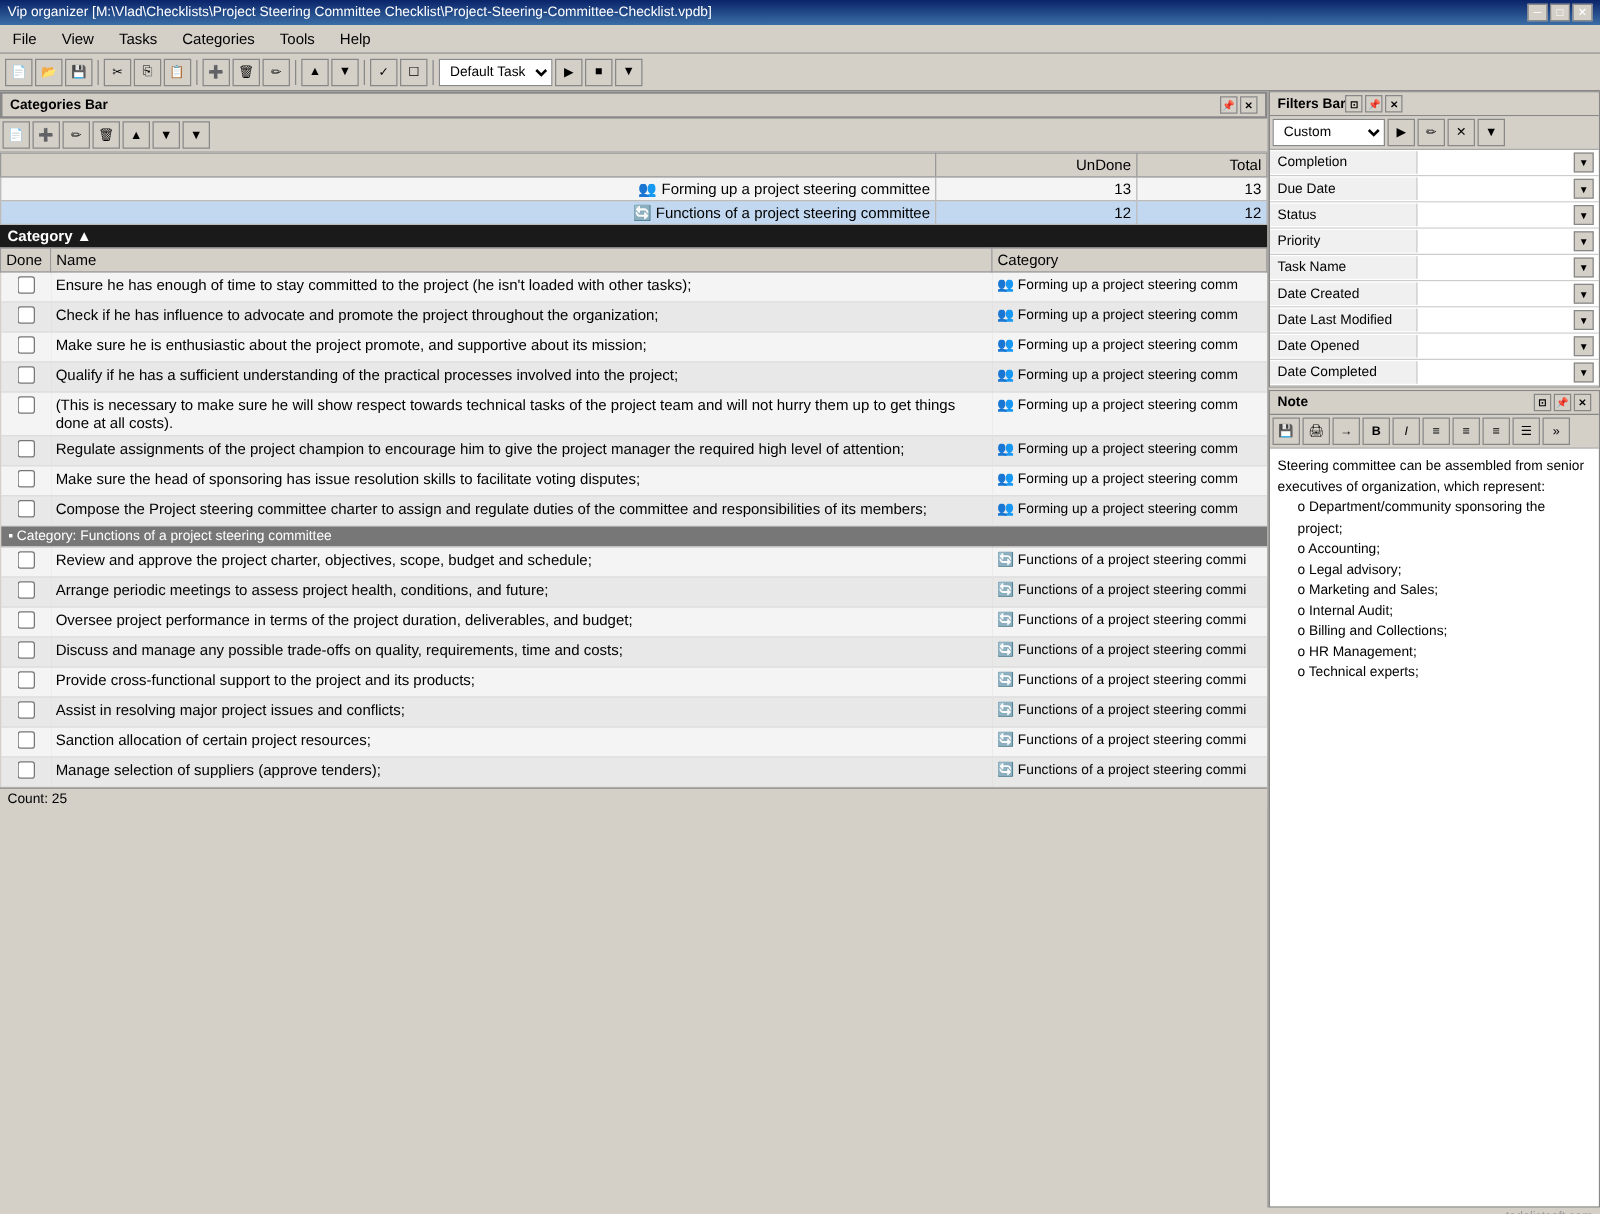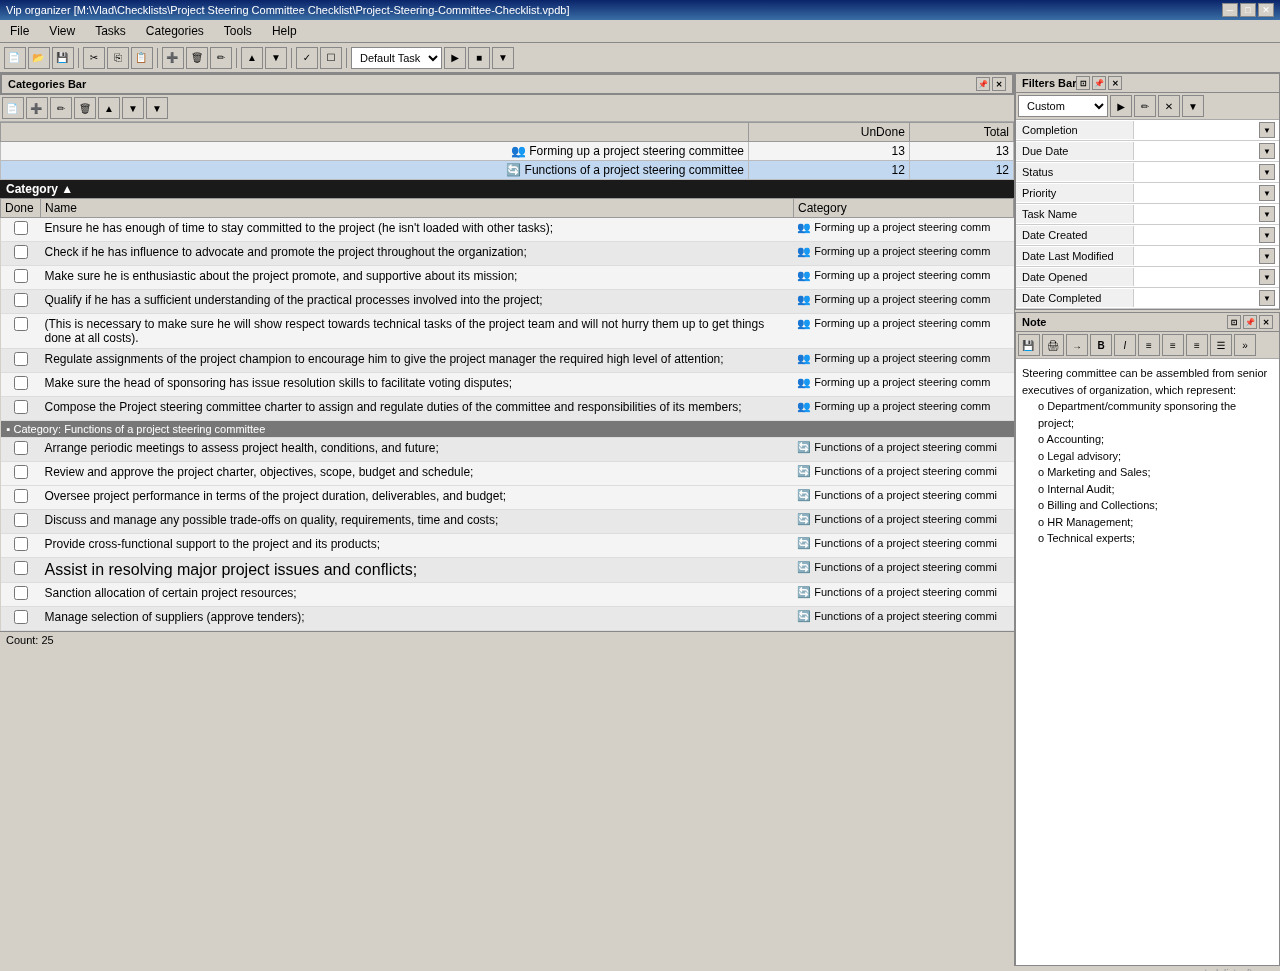--- a/index.html
+++ b/index.html
@@ -376,48 +376,48 @@
                 <td class="cat-cell" style="font-size: 11px;"><span>👥 </span>Forming up a project steering comm</td>
               </tr>
               <tr style="background: rgb(232, 232, 232);">
                 <td class="checkbox-cell"><input type="checkbox" style=""></td>
                 <td class="name-cell" style="font-size: 12px;">Compose the Project steering committee charter to assign and regulate duties of the committee and responsibilities of its members;</td>
                 <td class="cat-cell" style="font-size: 11px;"><span>👥 </span>Forming up a project steering comm</td>
               </tr>
               <tr>
                 <td colspan="3" style="background: rgb(119, 119, 119); color: white; padding: 2px 6px; font-size: 11px;">▪ Category: Functions of a project steering committee</td>
               </tr>
+              <tr style="background: rgb(244, 244, 244);">
+                <td class="checkbox-cell"><input type="checkbox" style=""></td>
+                <td class="name-cell" style="font-size: 12px;">Review and approve the project charter, objectives, scope, budget and schedule;</td>
+                <td class="cat-cell" style="font-size: 11px;"><span>🔄 </span>Functions of a project steering commi</td>
+              </tr>
               <tr style="background: rgb(232, 232, 232);">
                 <td class="checkbox-cell"><input type="checkbox" style=""></td>
                 <td class="name-cell" style="font-size: 12px;">Arrange periodic meetings to assess project health, conditions, and future;</td>
                 <td class="cat-cell" style="font-size: 11px;"><span>🔄 </span>Functions of a project steering commi</td>
               </tr>
               <tr style="background: rgb(244, 244, 244);">
                 <td class="checkbox-cell"><input type="checkbox" style=""></td>
-                <td class="name-cell" style="font-size: 12px;">Review and approve the project charter, objectives, scope, budget and schedule;</td>
-                <td class="cat-cell" style="font-size: 11px;"><span>🔄 </span>Functions of a project steering commi</td>
-              </tr>
-              <tr style="background: rgb(244, 244, 244);">
-                <td class="checkbox-cell"><input type="checkbox" style=""></td>
                 <td class="name-cell" style="font-size: 12px;">Oversee project performance in terms of the project duration, deliverables, and budget;</td>
                 <td class="cat-cell" style="font-size: 11px;"><span>🔄 </span>Functions of a project steering commi</td>
               </tr>
               <tr style="background: rgb(232, 232, 232);">
                 <td class="checkbox-cell"><input type="checkbox" style=""></td>
                 <td class="name-cell" style="font-size: 12px;">Discuss and manage any possible trade-offs on quality, requirements, time and costs;</td>
                 <td class="cat-cell" style="font-size: 11px;"><span>🔄 </span>Functions of a project steering commi</td>
               </tr>
               <tr style="background: rgb(244, 244, 244);">
                 <td class="checkbox-cell"><input type="checkbox" style=""></td>
                 <td class="name-cell" style="font-size: 12px;">Provide cross-functional support to the project and its products;</td>
                 <td class="cat-cell" style="font-size: 11px;"><span>🔄 </span>Functions of a project steering commi</td>
               </tr>
               <tr style="background: rgb(232, 232, 232);">
                 <td class="checkbox-cell"><input type="checkbox" style=""></td>
-                <td class="name-cell" style="font-size: 16px; margin-top: 25px;">Assist in resolving major project issues and conflicts;</td>
+                <td class="name-cell" style="font-size: 12px; margin-top: 25px;">Assist in resolving major project issues and conflicts;</td>
                 <td class="cat-cell" style="font-size: 11px;"><span>🔄 </span>Functions of a project steering commi</td>
               </tr>
               <tr style="background: rgb(244, 244, 244);">
                 <td class="checkbox-cell"><input type="checkbox" style=""></td>
                 <td class="name-cell" style="font-size: 12px;">Sanction allocation of certain project resources;</td>
                 <td class="cat-cell" style="font-size: 11px;"><span>🔄 </span>Functions of a project steering commi</td>
               </tr>
               <tr style="background: rgb(232, 232, 232);">
                 <td class="checkbox-cell"><input type="checkbox" style=""></td>
                 <td class="name-cell" style="font-size: 12px;">Manage selection of suppliers (approve tenders);</td>

